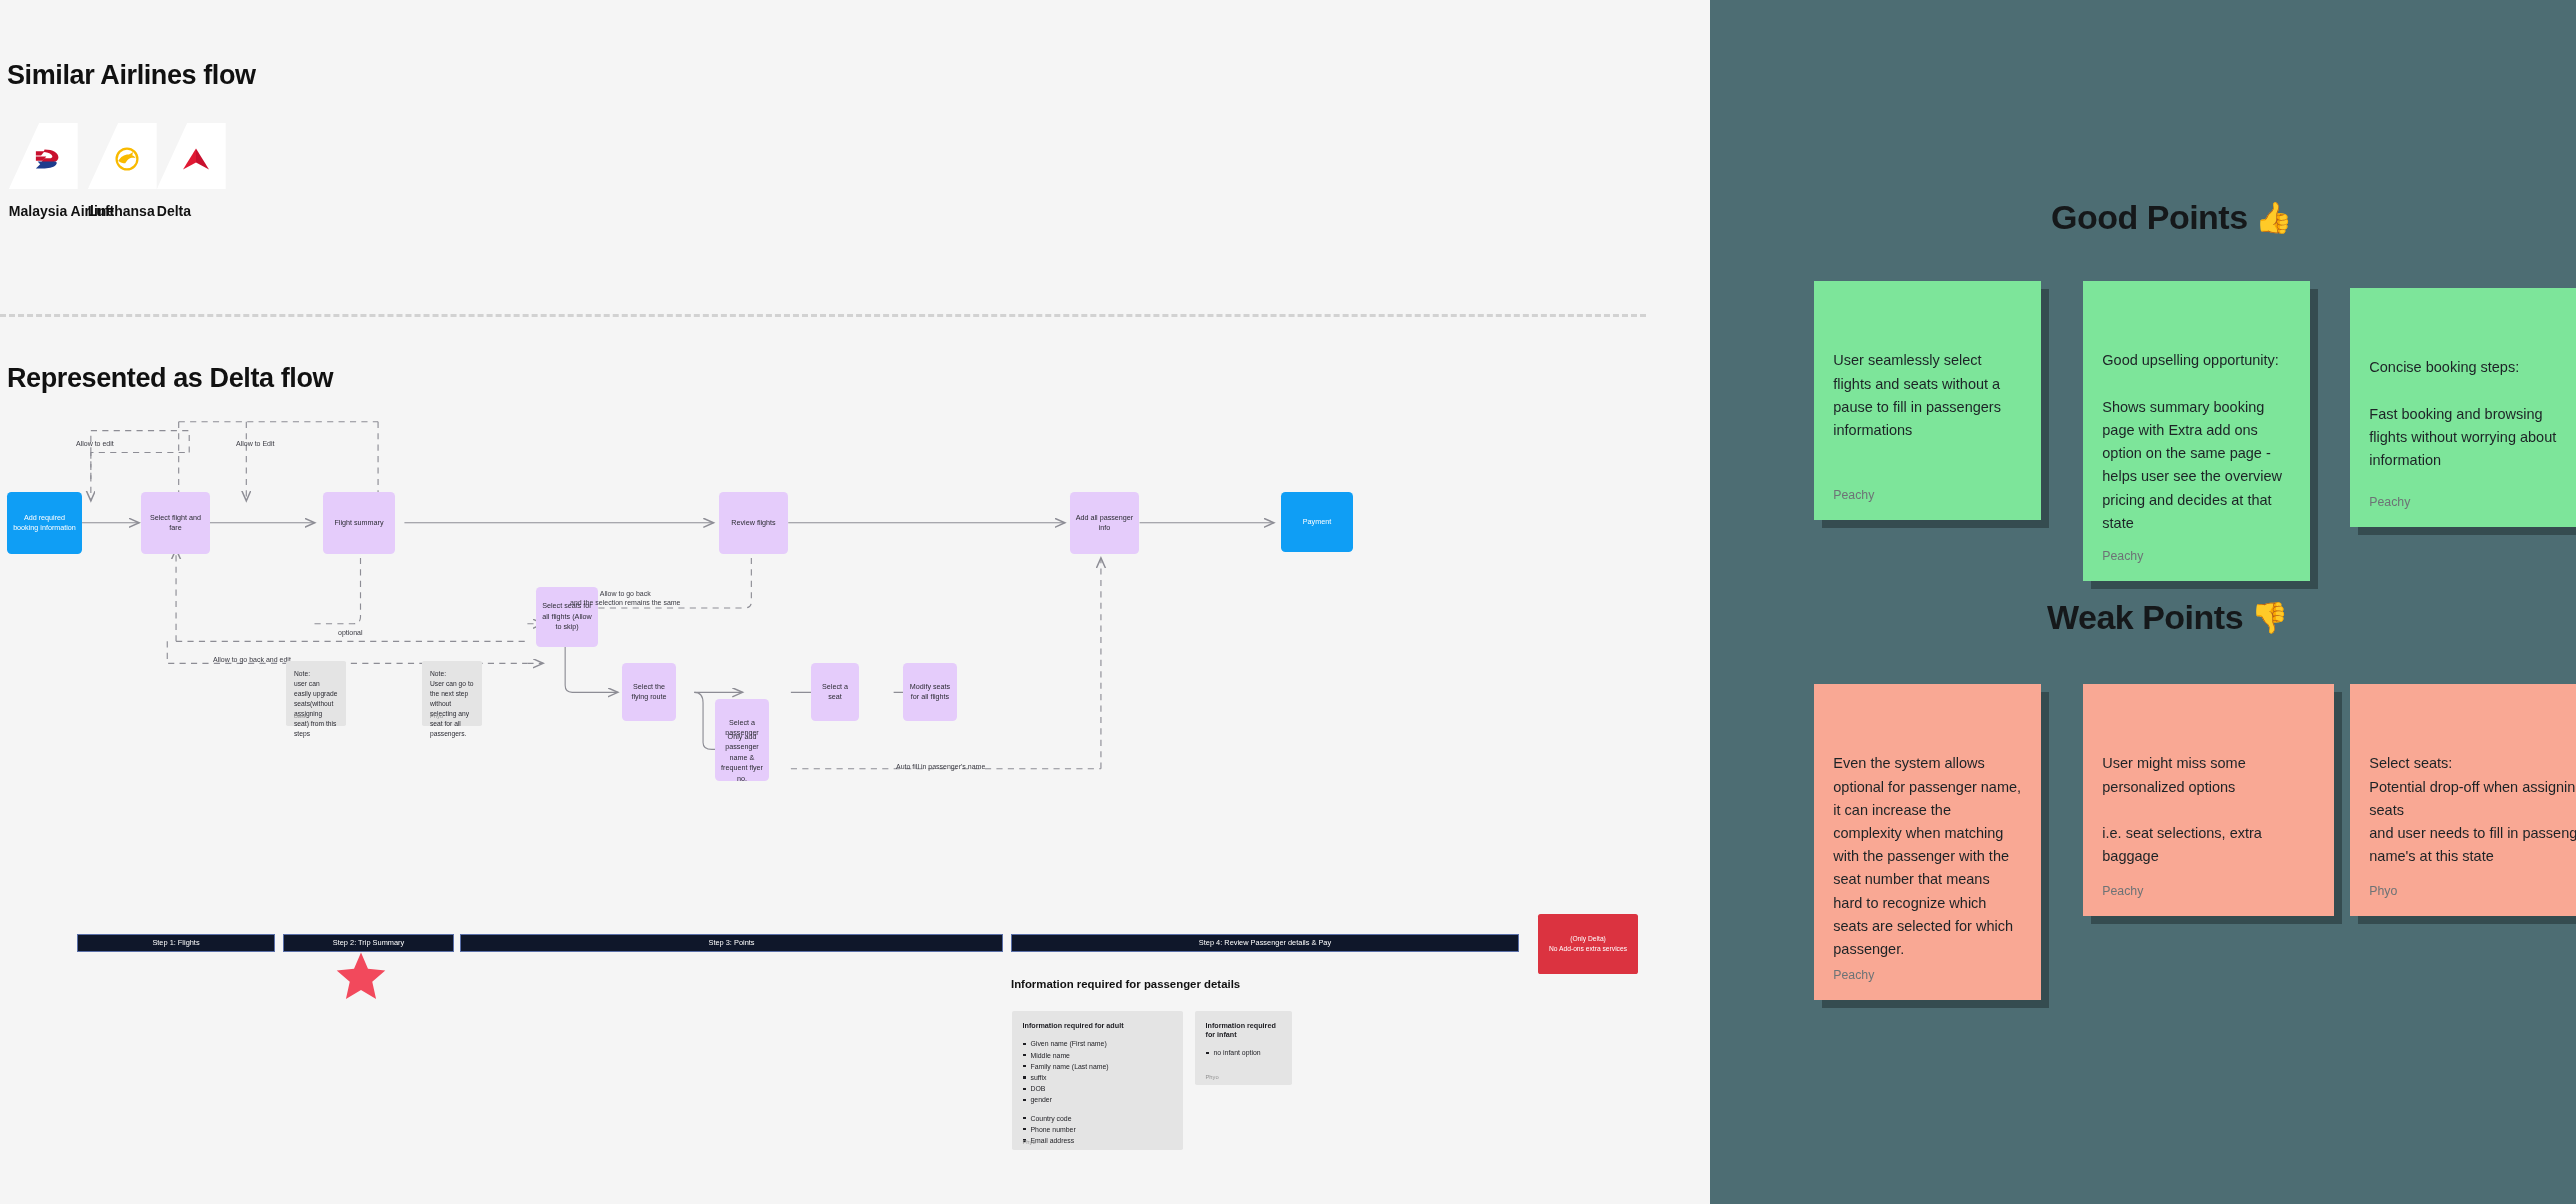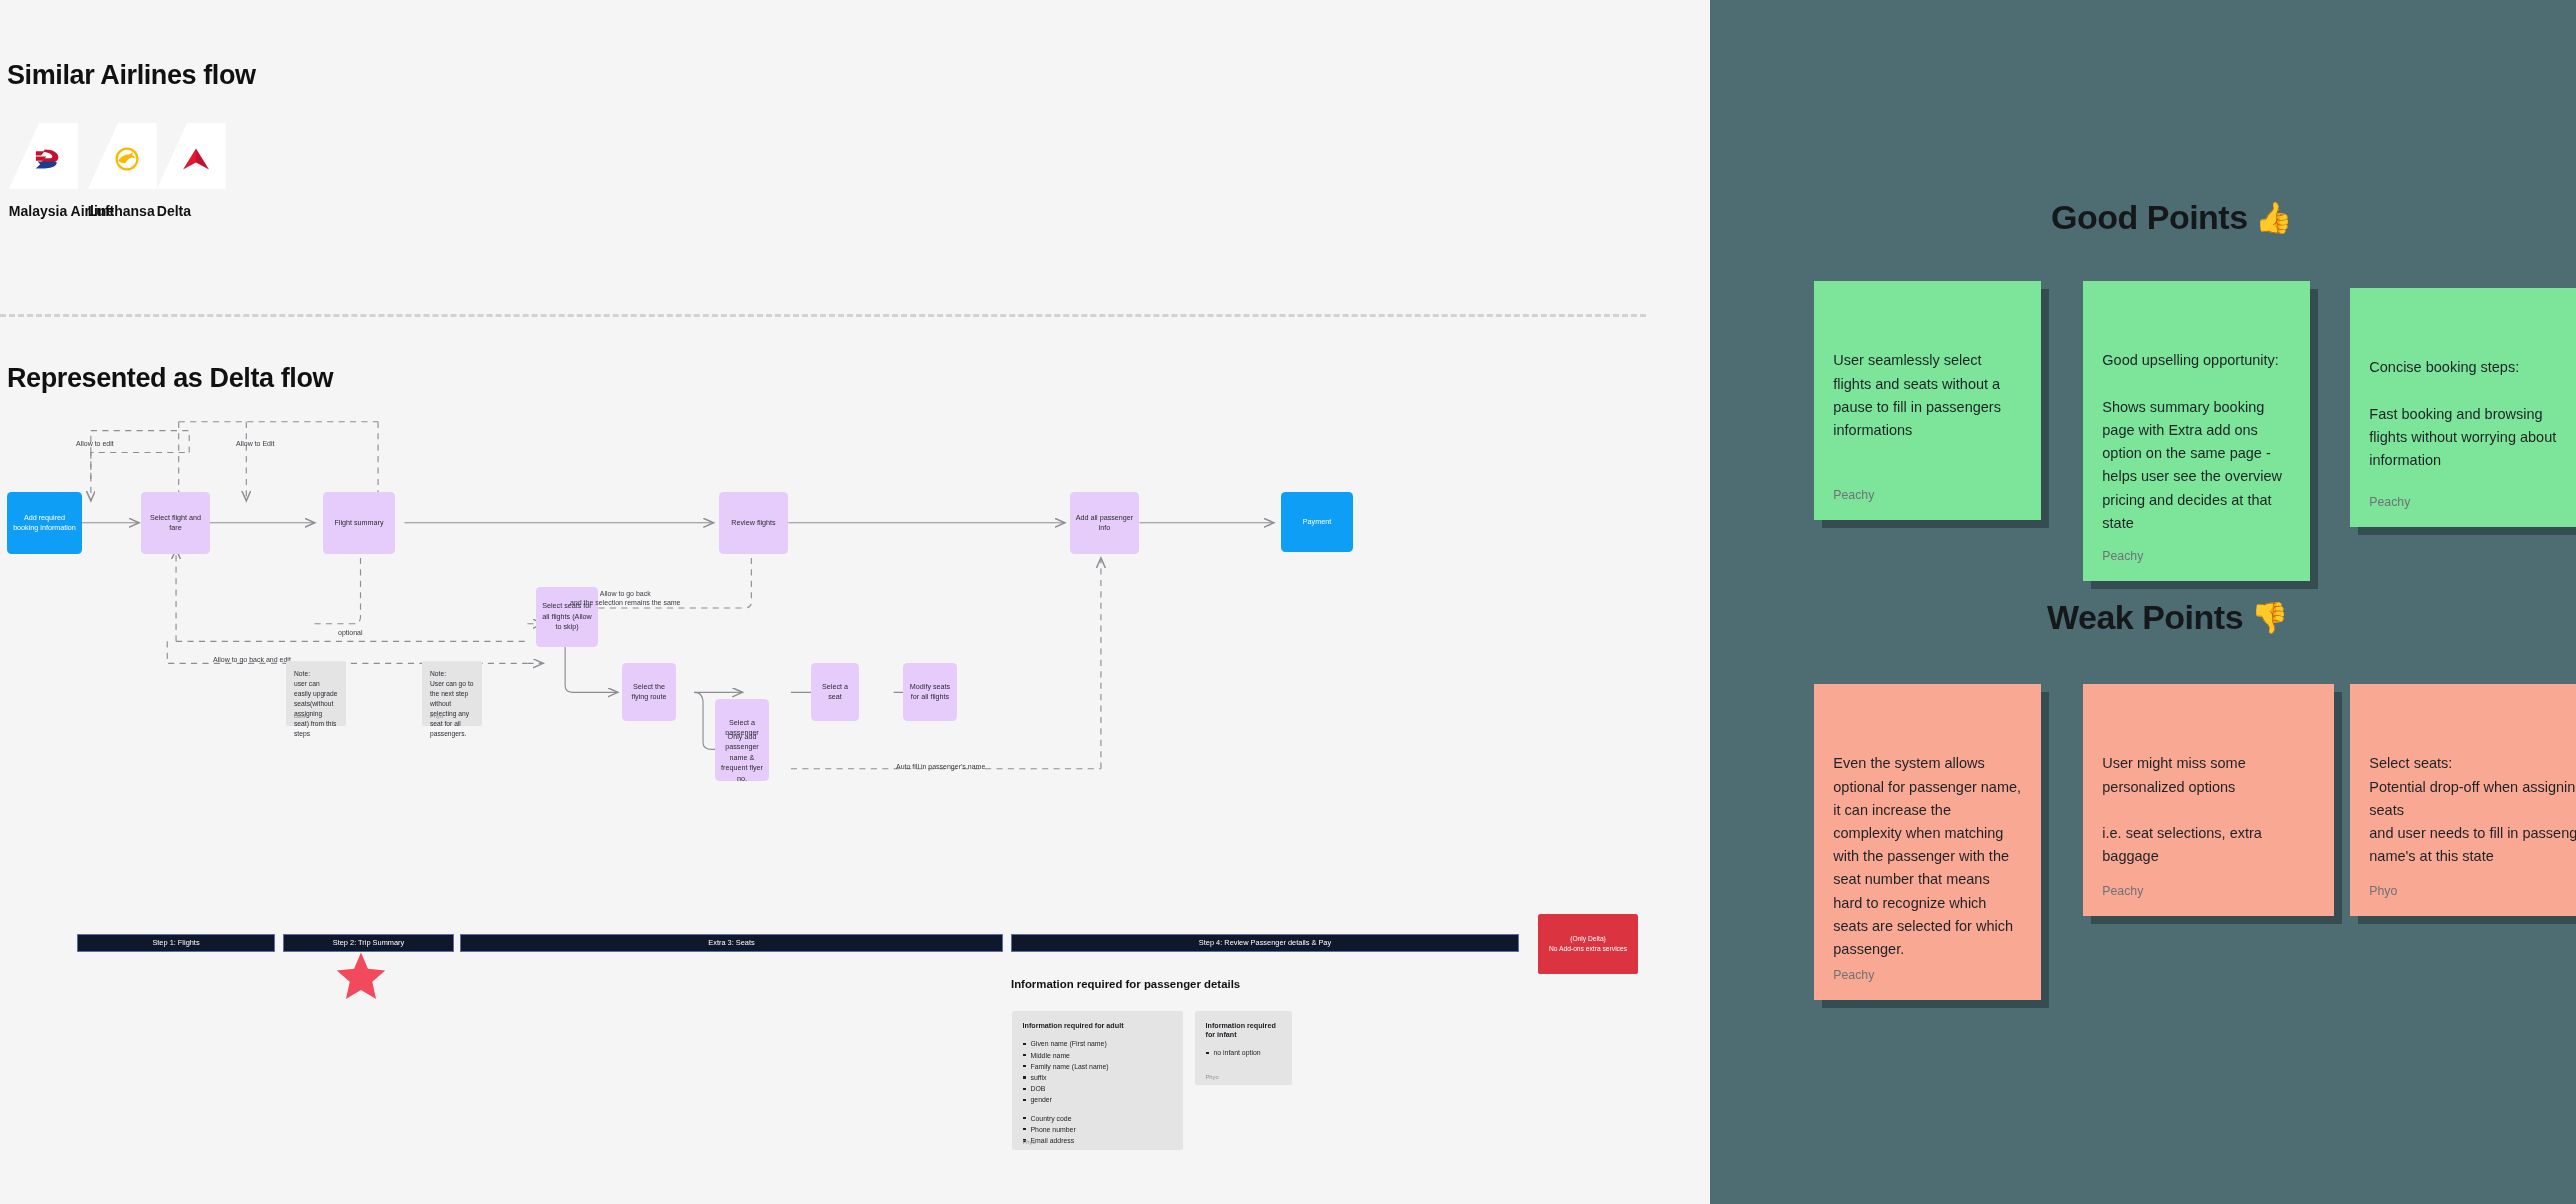--- a/index.html
+++ b/index.html
@@ -269,21 +269,21 @@
       </div>
       <div class="note-card" style="left:422px;top:248px;width:60px;height:65px;">
         <div>Note:</div>
         <div>User can go to the next step without selecting any seat for all passengers.</div>
         <div class="author">Phyo</div>
       </div>
     </div>
 
     <div class="stepbar" style="left:77px;  top:934px; width:198px;">Step 1: Flights</div>
     <div class="stepbar" style="left:283px; top:934px; width:171px;">Step 2: Trip Summary</div>
-    <div class="stepbar" style="left:460px; top:934px; width:543px;">Extra 3: Seats</div>
+    <div class="stepbar" style="left:460px; top:934px; width:543px;">Step 3: Points</div>
     <div class="stepbar" style="left:1011px;top:934px; width:508px;">Step 4: Review Passenger details &amp; Pay</div>
 
     <div class="delta-box" style="left:1538px;top:914px;width:100px;height:60px;">
       <div>(Only Delta)</div>
       <div>No Add-ons extra services</div>
     </div>
 
     <div class="star" style="left:334px;top:949px;">
       <svg width="54" height="54" viewBox="0 0 24 24">
         <path d="M12 1.6 L15.1 8.8 L22.8 9.5 L17 14.6 L18.7 22.2 L12 18.2 L5.3 22.2 L7 14.6 L1.2 9.5 L8.9 8.8 Z" fill="#f2495c"></path>

